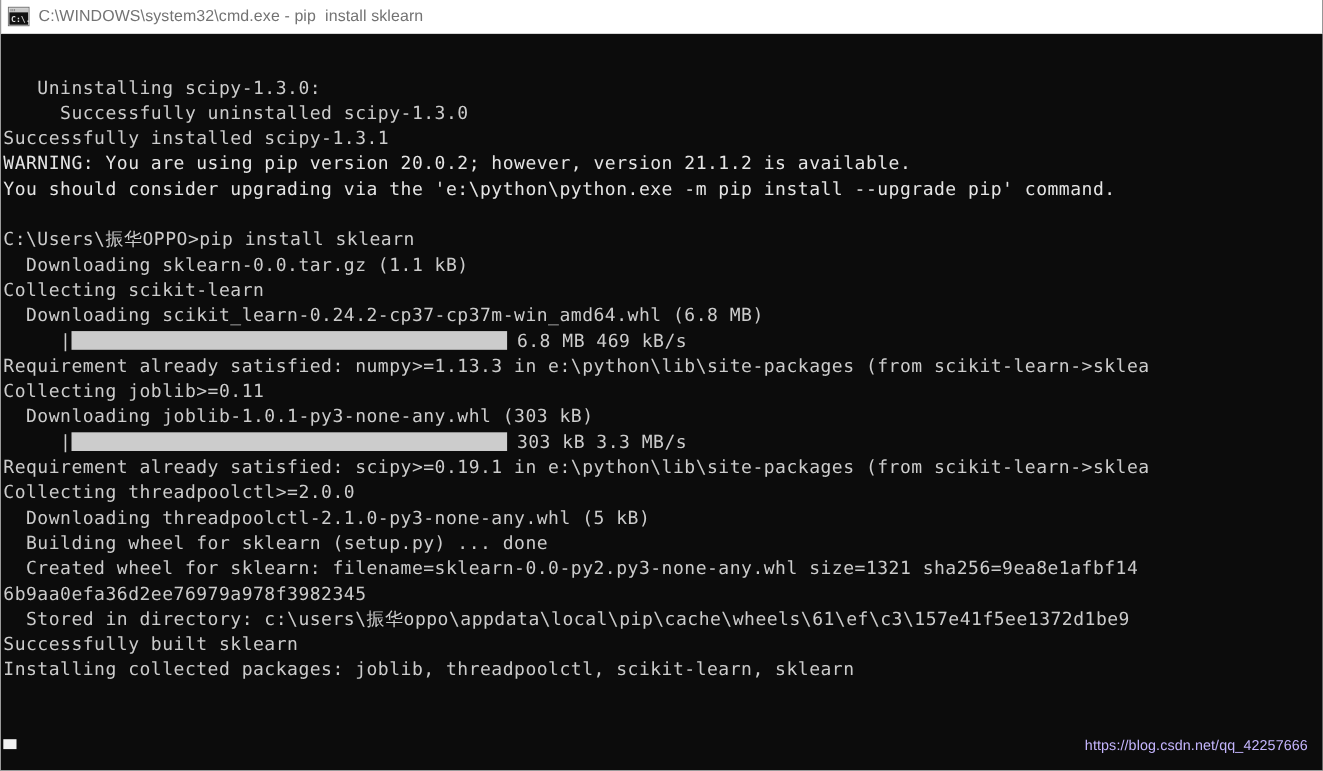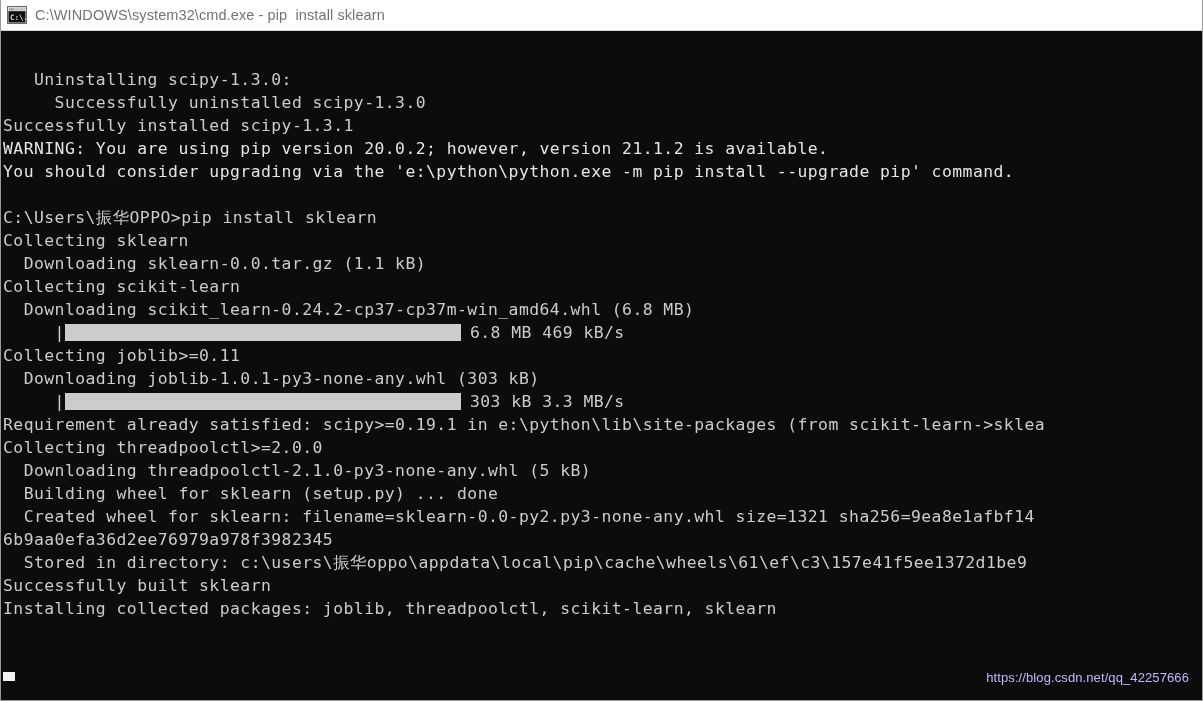--- a/index.html
+++ b/index.html
@@ -147,25 +147,25 @@
 
   <div class="console">
     <div class="console-inner" id="console-lines">
         <div class="line">   Uninstalling scipy-1.3.0:</div>
         <div class="line">     Successfully uninstalled scipy-1.3.0</div>
         <div class="line">Successfully installed scipy-1.3.1</div>
         <div class="line warn">WARNING: You are using pip version 20.0.2; however, version 21.1.2 is available.</div>
         <div class="line warn">You should consider upgrading via the 'e:\python\python.exe -m pip install --upgrade pip' command.</div>
         <div class="line blank">&nbsp;</div>
         <div class="line">C:\Users\振华OPPO&gt;pip install sklearn</div>
-        <div class="line">Collecting sklearn</div>
         <div class="line">  Downloading sklearn-0.0.tar.gz (1.1 kB)</div>
         <div class="line">Collecting scikit-learn</div>
         <div class="line">  Downloading scikit_learn-0.24.2-cp37-cp37m-win_amd64.whl (6.8 MB)</div>
         <div class="line bar"><span class="bar-pad">     </span><span class="bar-pipe">|</span><span class="bar-fill" style="width: 396px;"></span><span class="bar-text">6.8 MB 469 kB/s</span></div>
+        <div class="line">Requirement already satisfied: numpy&gt;=1.13.3 in e:\python\lib\site-packages (from scikit-learn-&gt;sklea</div>
         <div class="line">Collecting joblib&gt;=0.11</div>
         <div class="line">  Downloading joblib-1.0.1-py3-none-any.whl (303 kB)</div>
         <div class="line bar"><span class="bar-pad">     </span><span class="bar-pipe">|</span><span class="bar-fill" style="width: 396px;"></span><span class="bar-text">303 kB 3.3 MB/s</span></div>
         <div class="line">Requirement already satisfied: scipy&gt;=0.19.1 in e:\python\lib\site-packages (from scikit-learn-&gt;sklea</div>
         <div class="line">Collecting threadpoolctl&gt;=2.0.0</div>
         <div class="line">  Downloading threadpoolctl-2.1.0-py3-none-any.whl (5 kB)</div>
         <div class="line">  Building wheel for sklearn (setup.py) ... done</div>
         <div class="line">  Created wheel for sklearn: filename=sklearn-0.0-py2.py3-none-any.whl size=1321 sha256=9ea8e1afbf14</div>
         <div class="line">6b9aa0efa36d2ee76979a978f3982345</div>
         <div class="line">  Stored in directory: c:\users\振华oppo\appdata\local\pip\cache\wheels\61\ef\c3\157e41f5ee1372d1be9</div>

